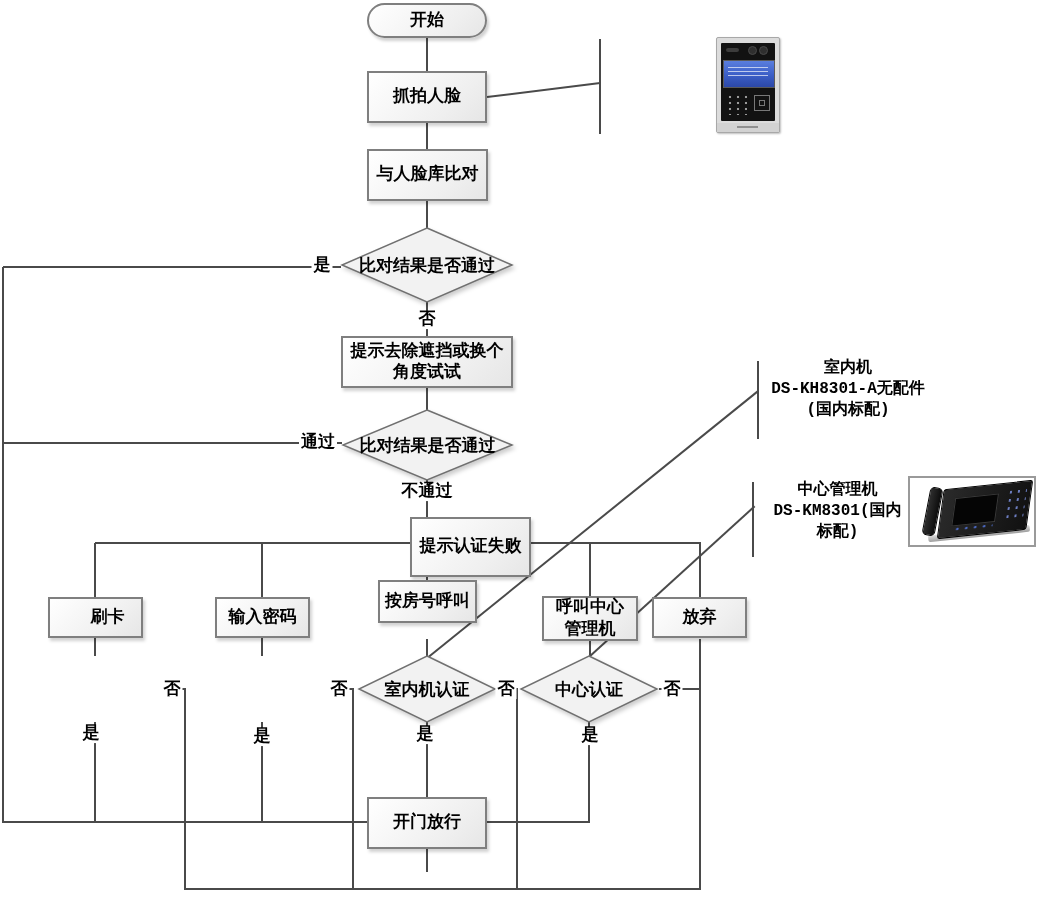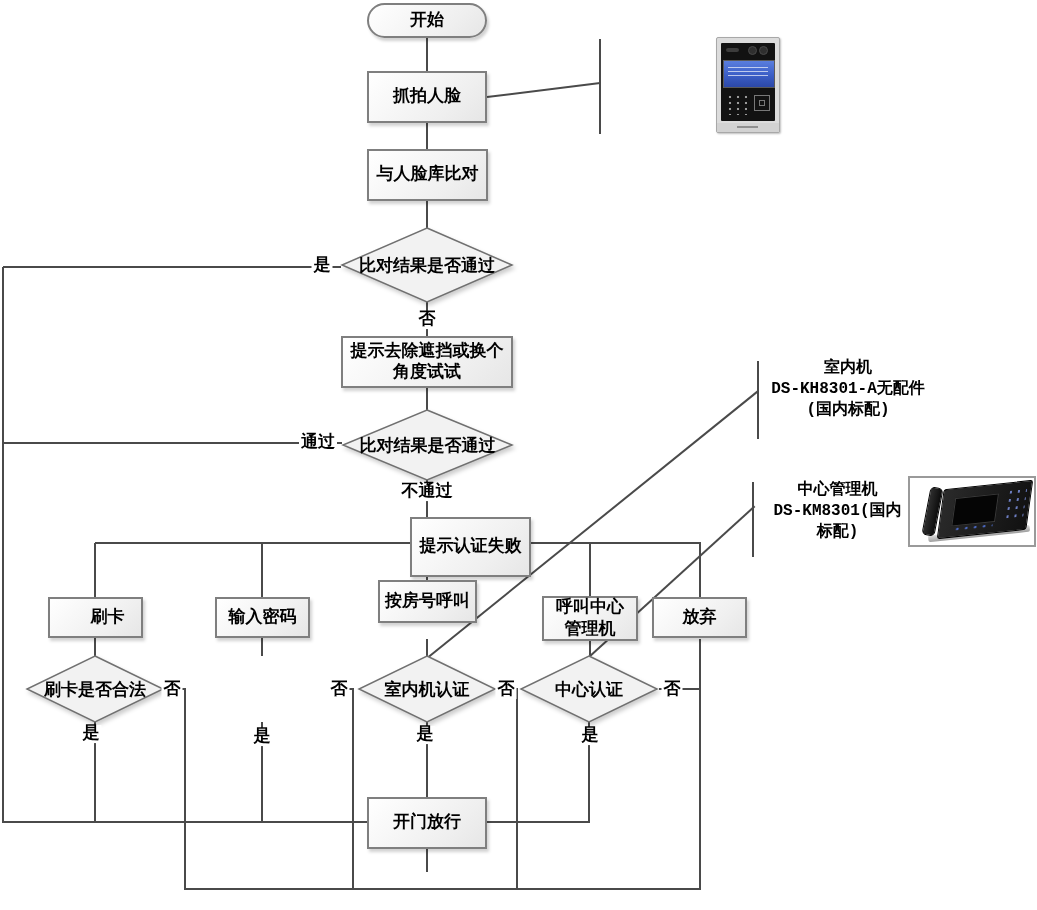--- a/index.html
+++ b/index.html
@@ -152,26 +152,20 @@
         <polygon points="87,1 172,38 87,75 2,38"></polygon>
       </svg>
     <span class="dtext">比对结果是否通过</span>
   </div>
   <div class="diamond" style="left:341px;top:409px;width:173px;height:72px;">
     <svg viewBox="0 0 173 72" preserveAspectRatio="none">
         <polygon points="86,1 171,36 86,71 2,36"></polygon>
       </svg>
     <span class="dtext">比对结果是否通过</span>
   </div>
-  <div class="diamond" style="left:25px;top:655px;width:140px;height:68px;">
-    <svg viewBox="0 0 140 68" preserveAspectRatio="none">
-        <polygon points="70,1 138,34 70,67 2,34"></polygon>
-      </svg>
-    <span class="dtext">刷卡是否合法</span>
-  </div>
   <div class="diamond" style="left:357px;top:655px;width:140px;height:68px;">
     <svg viewBox="0 0 140 68" preserveAspectRatio="none">
         <polygon points="70,1 138,34 70,67 2,34"></polygon>
       </svg>
     <span class="dtext">室内机认证</span>
   </div>
   <div class="diamond" style="left:519px;top:655px;width:140px;height:68px;">
     <svg viewBox="0 0 140 68" preserveAspectRatio="none">
         <polygon points="70,1 138,34 70,67 2,34"></polygon>
       </svg>

